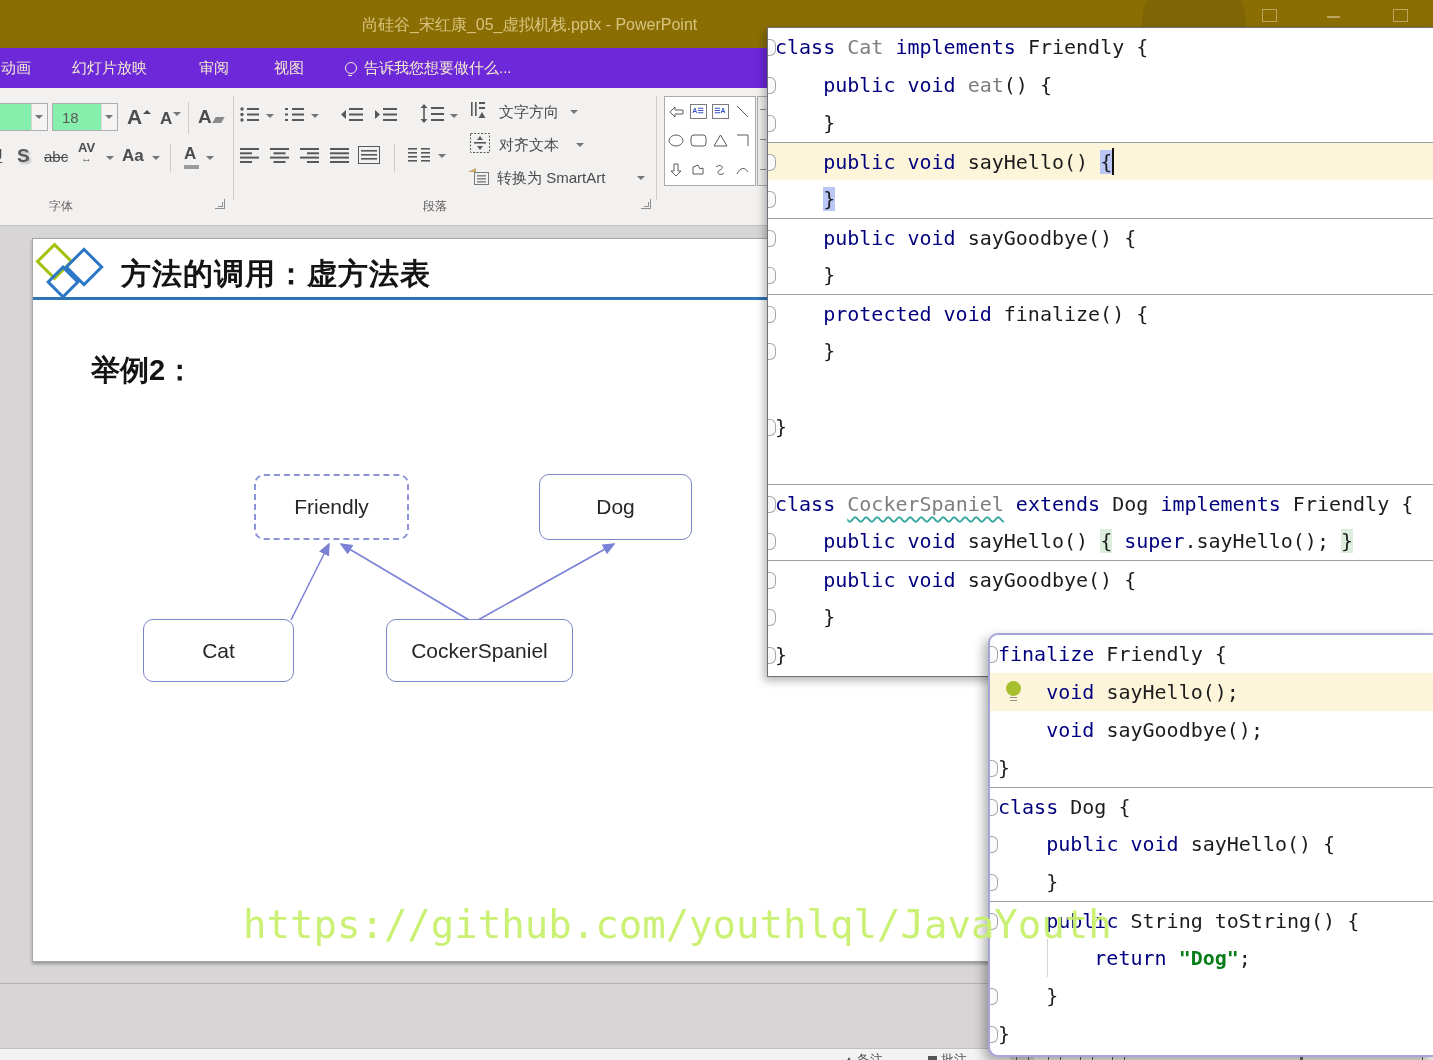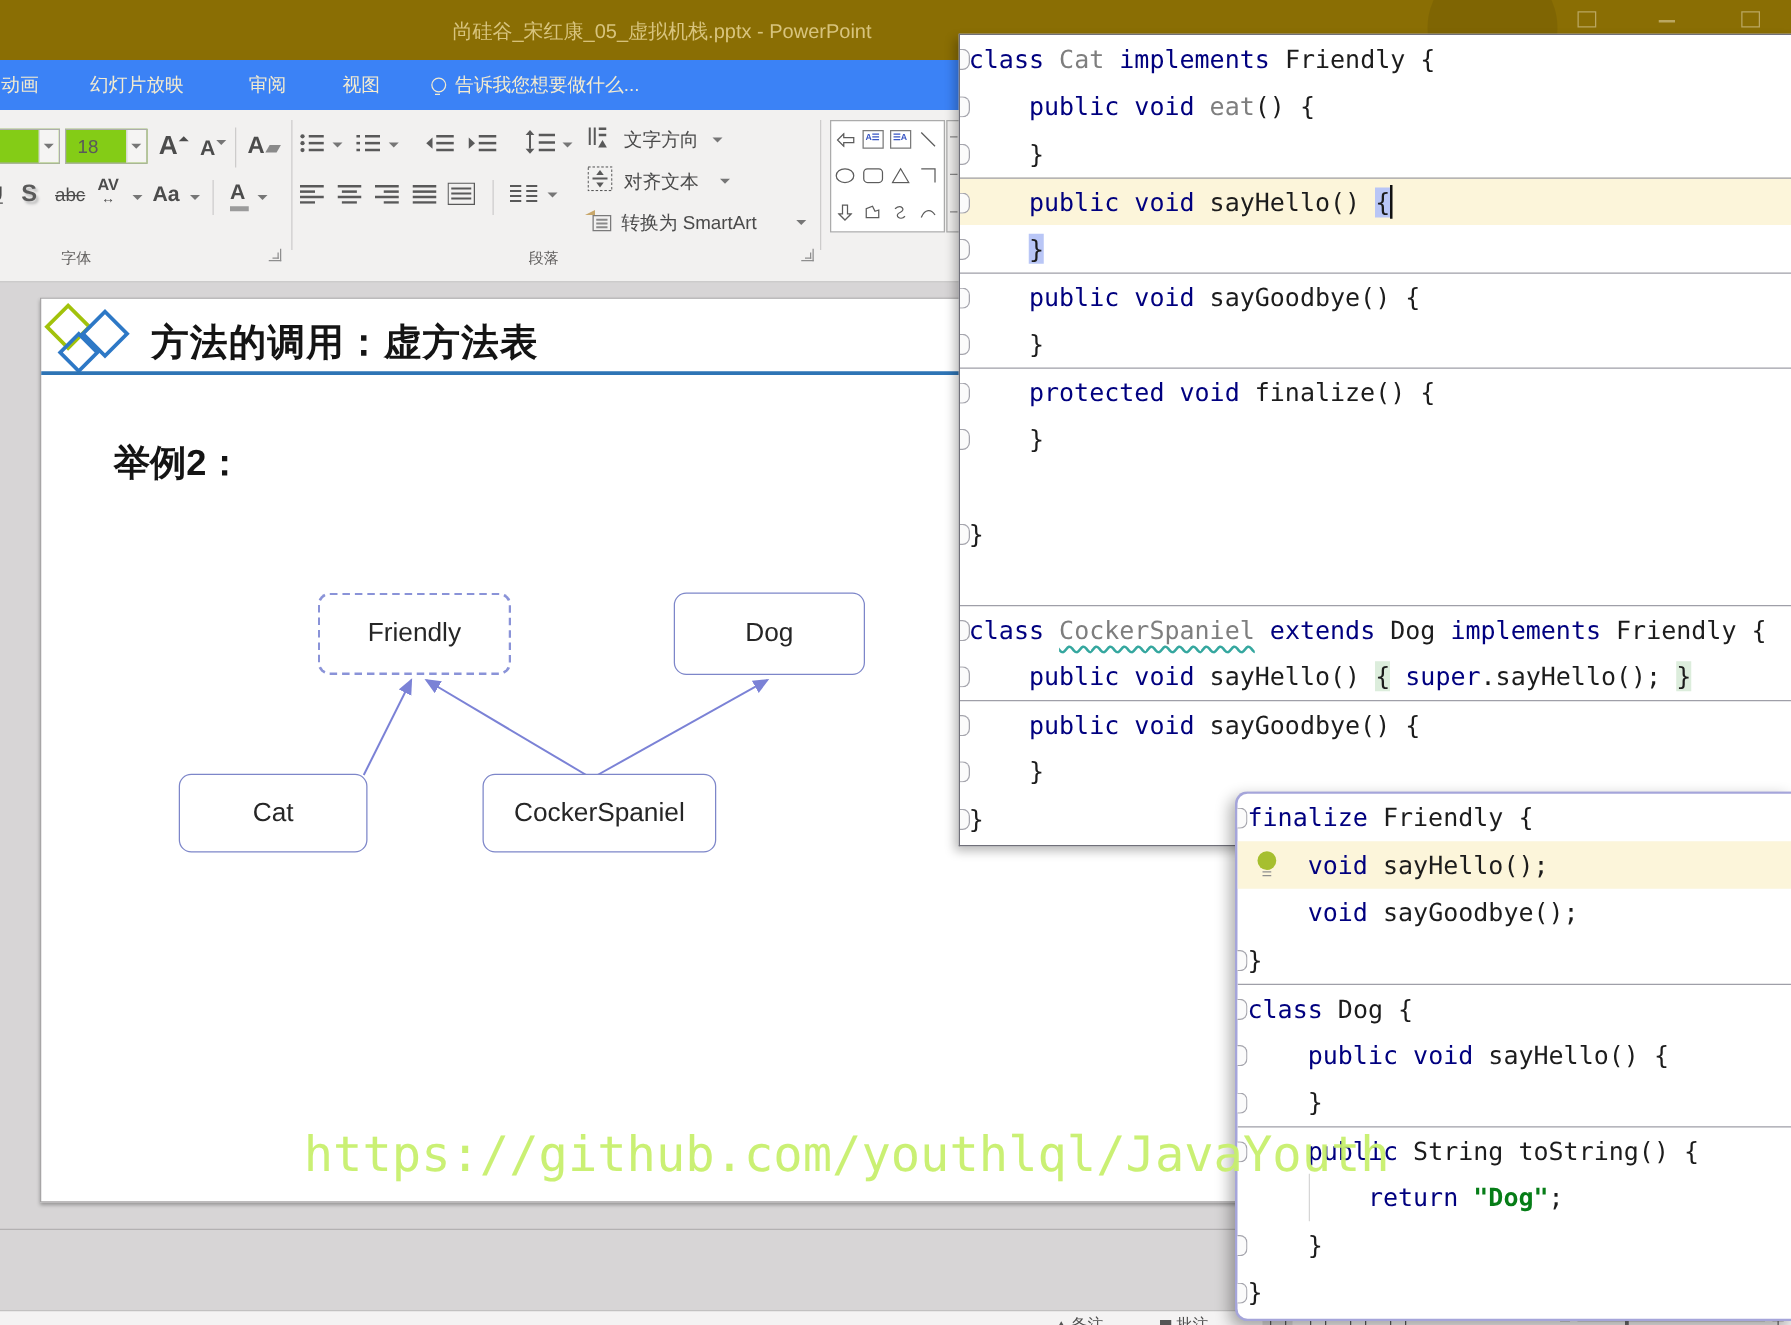--- a/index.html
+++ b/index.html
@@ -6,29 +6,29 @@
   .app{position:relative;width:1433px;height:1060px;overflow:hidden;background:#d7d5d6;
        font-family:"Liberation Sans",sans-serif;}
 
   
   .titlebar{position:absolute;left:0;top:0;width:100%;height:48px;background:#8a6e04;z-index:1}
   .title-text{position:absolute;left:362px;top:15px;font-size:16px;color:#d8c47e;white-space:nowrap}
   .logo-ghost{position:absolute;left:1142px;top:-30px;width:104px;height:104px;border-radius:50%;background:rgba(0,0,0,.08)}
   .winctl{position:absolute;top:9px;width:13px;height:11px;opacity:.45}
   .winctl.box{border:1px solid #f6eed2}
   .winctl.dash{top:16px;height:0;border-top:2px solid #f6eed2}
-  .tabbar{position:absolute;left:0;top:48px;width:100%;height:40px;background:#3b82f6;z-index:1}
+  .tabbar{position:absolute;left:0;top:48px;width:100%;height:40px;background:#6d28d9;z-index:1}
   .tab{position:absolute;top:11px;font-size:15px;color:#f3ebd0;white-space:nowrap;cursor:default}
   .bulb-o{display:inline-block;width:10px;height:10px;border:1.5px solid #f3ebd0;border-radius:50%;position:relative;top:1px;margin-right:7px}
   .bulb-o::after{content:"";position:absolute;left:2px;top:10px;width:4px;height:2px;border-bottom:1.5px solid #f3ebd0}
 
   
   .ribbon{position:absolute;left:0;top:88px;width:100%;height:137px;background:#f2f1f0;border-bottom:1px solid #c0bfbf;z-index:1}
   .ric{position:absolute;color:#4a4a4a}
-  .combo{position:absolute;background:#84cc16;border:1px solid #adadad;box-sizing:border-box;height:28px}
+  .combo{position:absolute;background:#86efac;border:1px solid #adadad;box-sizing:border-box;height:28px}
   .combo .val{position:absolute;left:9px;top:5px;font-size:15px;color:#5a5a5a}
   .combo .arr{position:absolute;right:0;top:0;bottom:0;width:15px;border-left:1px solid #d8d8d8;background:#f5f4f3}
   .dd,.combo .arr i{position:absolute;width:0;height:0;border-left:4px solid transparent;border-right:4px solid transparent;border-top:4px solid #767676}
   .combo .arr i{left:3px;top:11px}
   .vdiv{position:absolute;top:8px;height:104px;width:1px;background:#cdcccb}
   .grp-label{position:absolute;top:110px;font-size:12px;color:#615f5e;width:70px;text-align:center}
   .launcher{position:absolute;width:9px;height:9px;border-right:1px solid #8e8e8e;border-bottom:1px solid #8e8e8e}
   .launcher::after{content:"";position:absolute;right:1px;bottom:1px;width:4px;height:4px;border-right:1px solid #8e8e8e;border-bottom:1px solid #8e8e8e}
   .glyph{position:absolute;font-weight:bold;color:#4c4c4c}
   .ricon{position:absolute}

